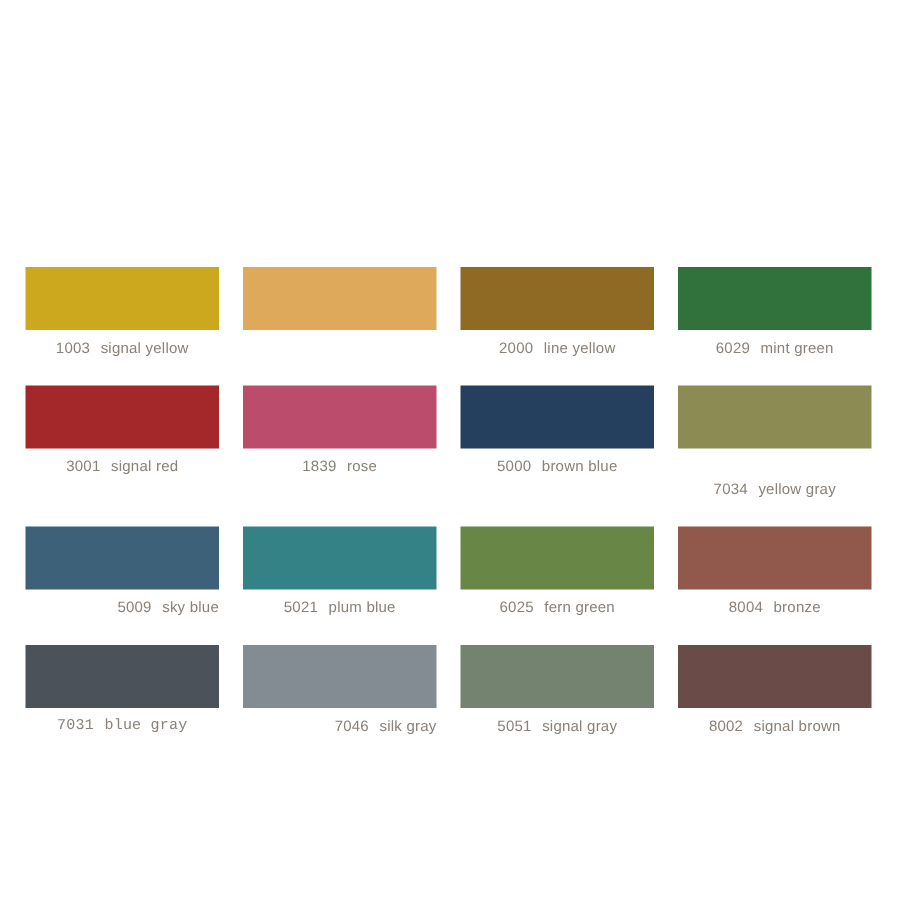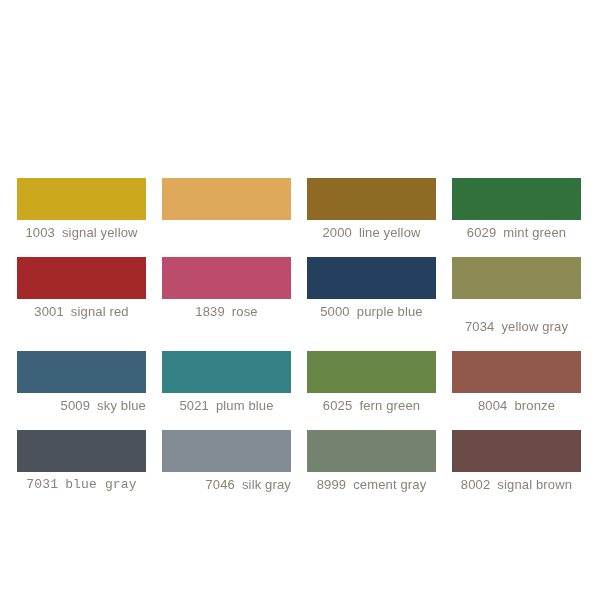--- a/index.html
+++ b/index.html
@@ -38,21 +38,21 @@
     width: 129px;
     height: 42px;
     display: block;
   }
   .caption {
     margin-top: 7px;
     height: 12px;
     line-height: 12px;
     text-align: center;
     white-space: nowrap;
-    font-size: 13px;
+    font-size: 10px;
     color: #8a8178;
     font-family: "Liberation Sans", sans-serif;
   }
   .code {
     letter-spacing: 0.15px;
   }
   .gap {
     display: inline-block;
     width: 7px;
   }
@@ -101,21 +101,21 @@
     <div class="cell">
       <span class="chip" style="background-color: rgb(188, 76, 108);"></span>
       <div class="caption" style="color: rgb(138, 129, 120);">
         <span class="code">1839</span><span class="gap"></span><span class="cname">rose</span>
       </div>
     </div>
 
     <div class="cell">
       <span class="chip" style="background-color: rgb(37, 64, 95);"></span>
       <div class="caption" style="color: rgb(138, 129, 120);">
-        <span class="code">5000</span><span class="gap"></span><span class="cname">purple blue</span>
+        <span class="code">5000</span><span class="gap"></span><span class="cname">brown blue</span>
       </div>
     </div>
 
     <div class="cell">
       <span class="chip" style="background-color: rgb(139, 139, 83);"></span>
       <div class="caption" style="color: rgb(138, 129, 120); margin-top: 22px;">
         <span class="code">7034</span><span class="gap"></span><span class="cname">yellow gray</span>
       </div>
     </div>
 
@@ -157,21 +157,21 @@
     <div class="cell">
       <span class="chip" style="background-color: rgb(132, 140, 147);"></span>
       <div class="caption" style="color: rgb(138, 129, 120); text-align: right;">
         <span class="code">7046</span><span class="gap"></span><span class="cname">silk gray</span>
       </div>
     </div>
 
     <div class="cell">
       <span class="chip" style="background-color: rgb(116, 131, 111);"></span>
       <div class="caption" style="color: rgb(138, 129, 120);">
-        <span class="code">8999</span><span class="gap"></span><span class="cname">cement gray</span>
+        <span class="code">5051</span><span class="gap"></span><span class="cname">signal gray</span>
       </div>
     </div>
 
     <div class="cell">
       <span class="chip" style="background-color: rgb(107, 75, 72);"></span>
       <div class="caption" style="color: rgb(138, 129, 120);">
         <span class="code">8002</span><span class="gap"></span><span class="cname">signal brown</span>
       </div>
     </div>
 

